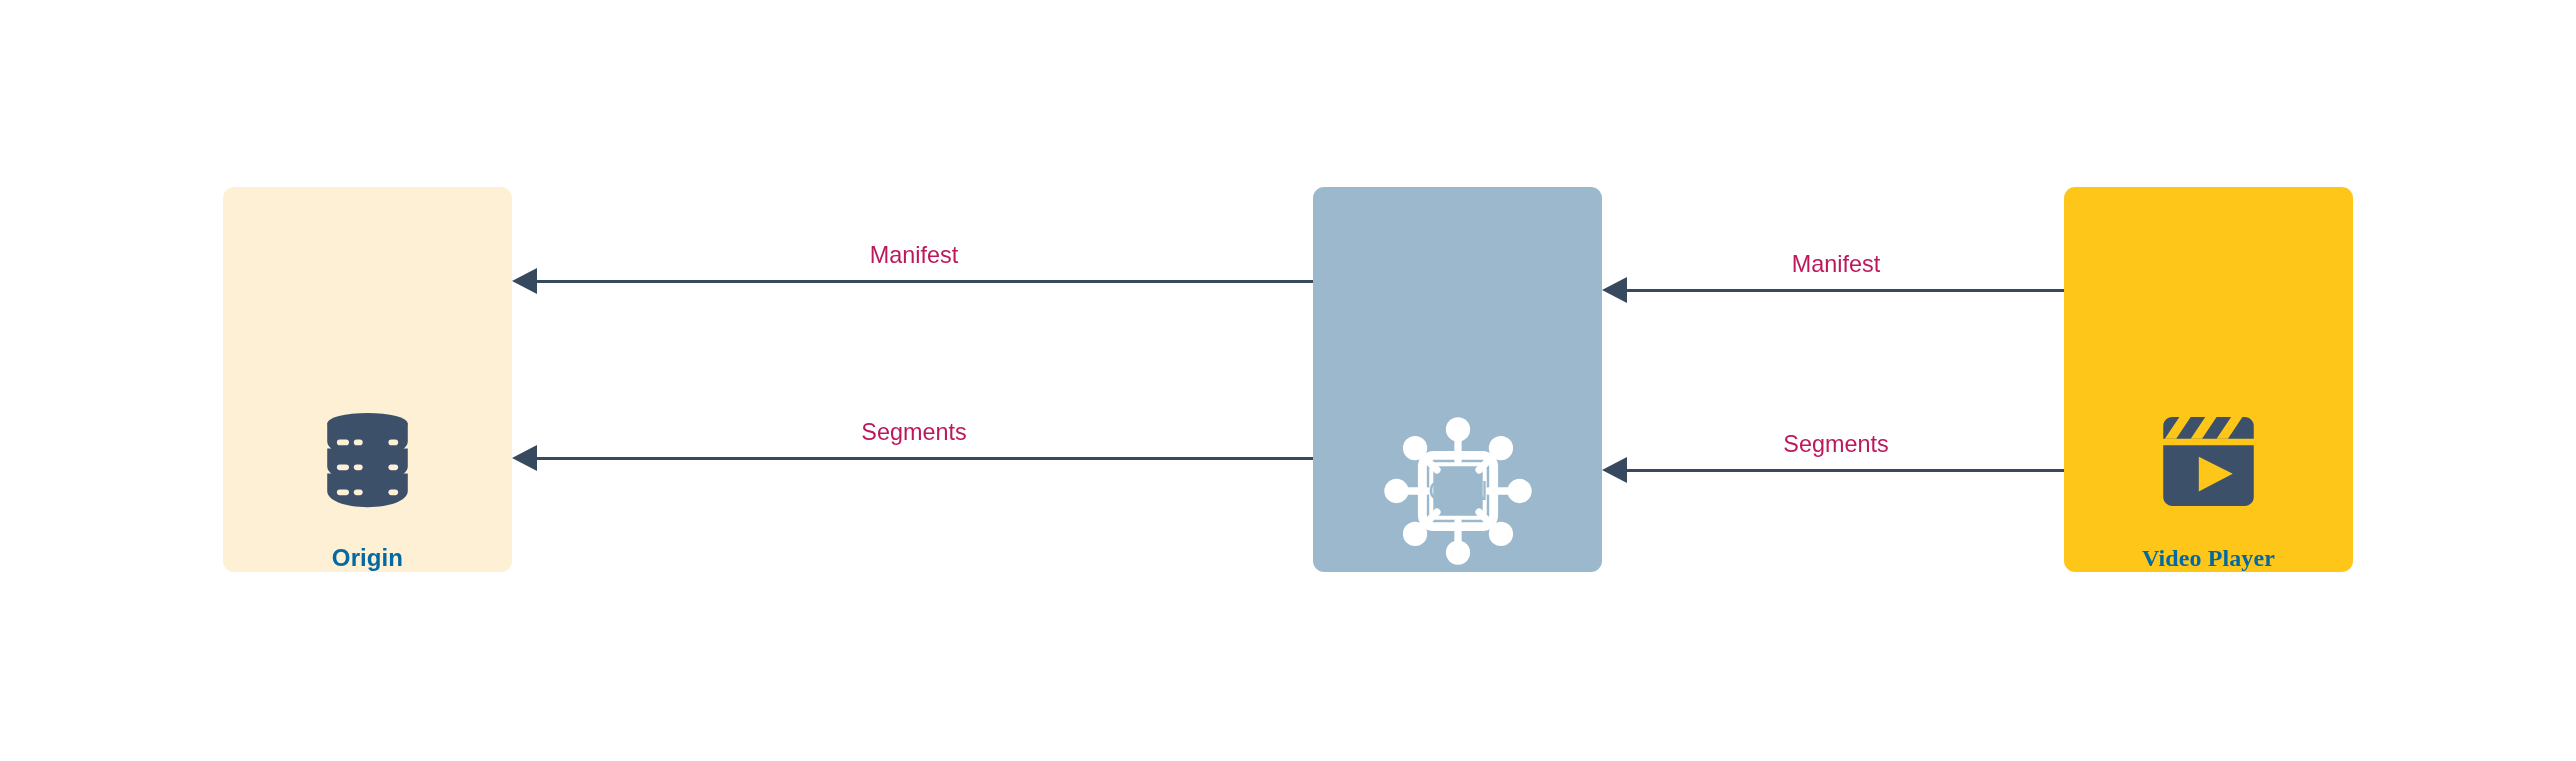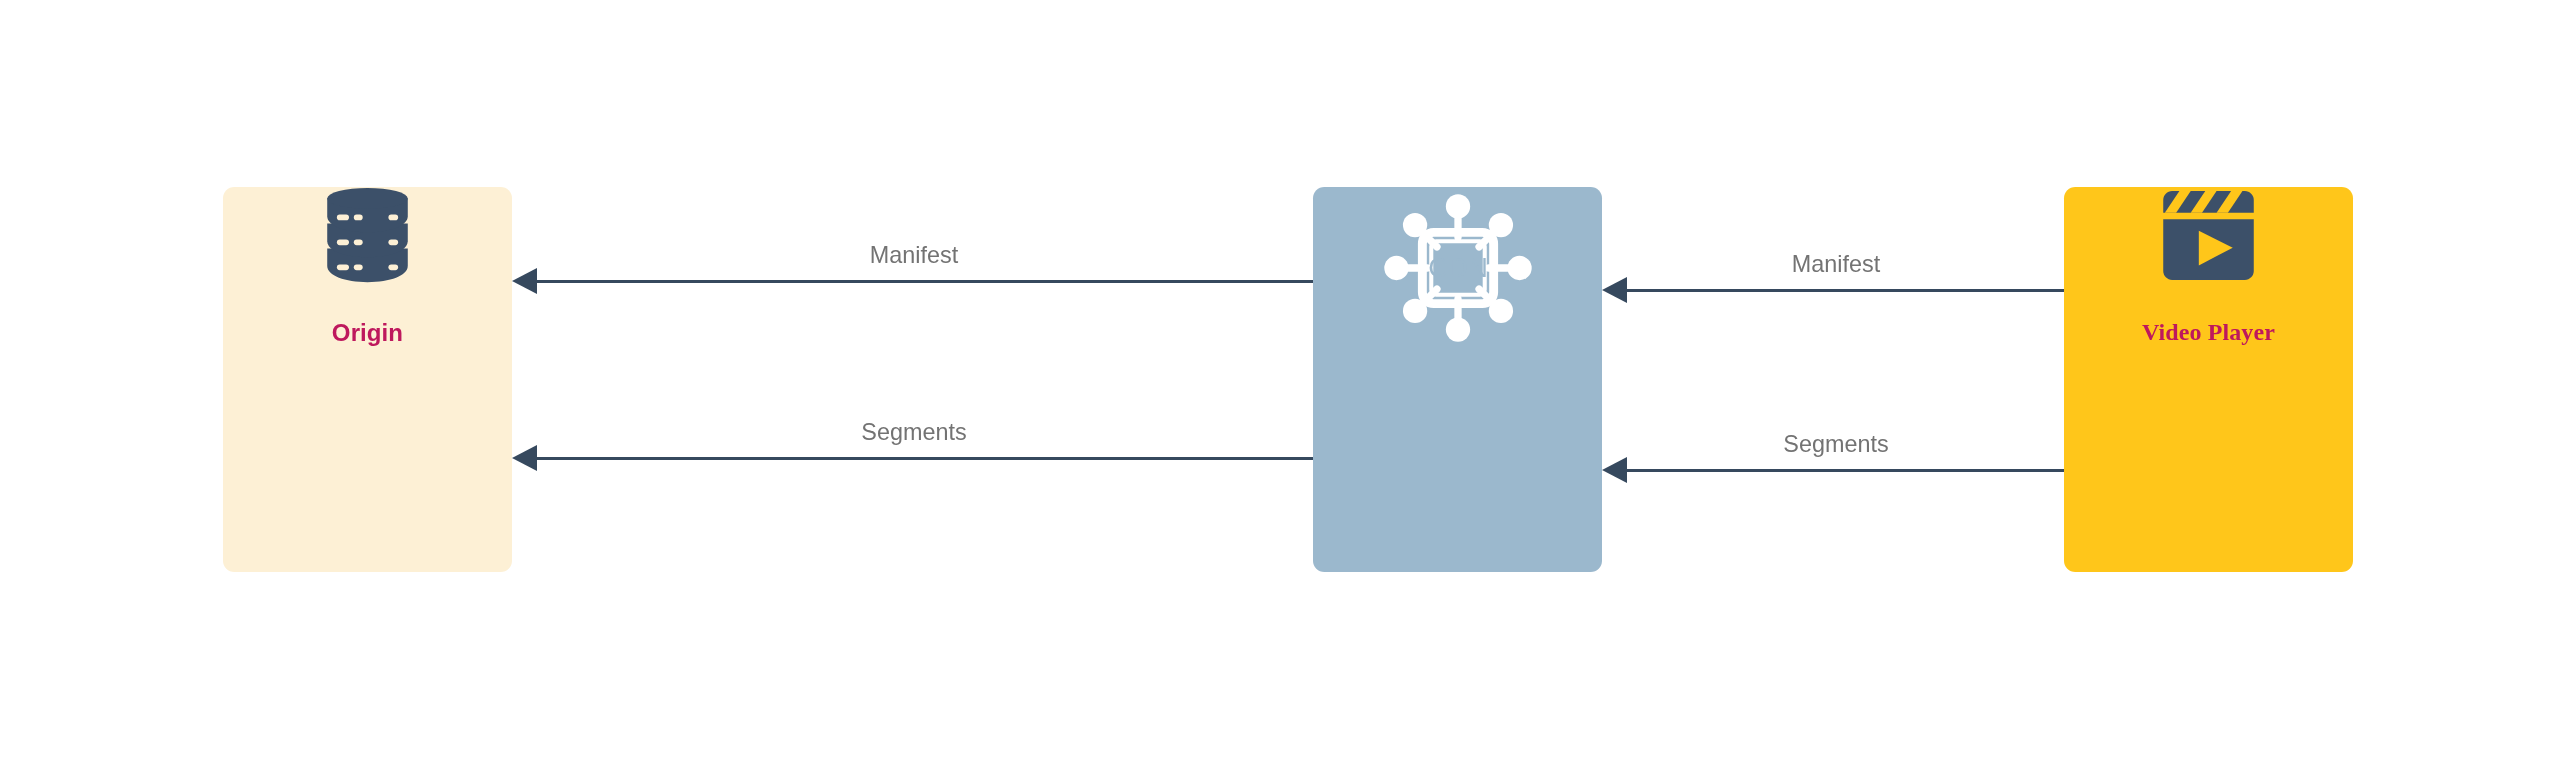--- a/index.html
+++ b/index.html
@@ -21,33 +21,33 @@
 
   
   .node {
     position: absolute;
     width: 289px;
     height: 385px;
     border-radius: 11.3px;
     display: flex;
     flex-direction: column;
     align-items: center;
-    justify-content: flex-start;
+    justify-content: flex-end;
     box-sizing: border-box;
   }
   .node-icon {
     display: block;
     line-height: 0;
   }
   .node-label {
     margin-top: 35px;
     font-size: 24px;
     font-weight: 600;
     letter-spacing: 0.1px;
-    color: #be185d;
+    color: #0369a1;
     text-align: center;
     white-space: nowrap;
   }
 
   #node-origin        { left: 223px;  top: 187px; background: #FDF0D5; }
   #node-cdn           { left: 1313px; top: 187px; background: #9BB8CD; }
   #node-video-player  { left: 2064px; top: 187px; background: #FFC61A; font-family: Liberation Serif, serif; }
 
   
   .edge {
@@ -69,21 +69,21 @@
     width: 0;
     height: 0;
     border-top: 13.7px solid transparent;
     border-bottom: 13.7px solid transparent;
     border-right: 25px solid #36495E;
   }
   .edge-label {
     position: absolute;
     font-size: 23.4px;
     font-weight: 500;
-    color: #737373;
+    color: #be185d;
     white-space: nowrap;
     transform: translate(-50%, -100%);
   }
 
   
   #edge-cdn-to-origin-manifest   { left: 512px;  top: 280px; width: 805px;  }
   #edge-cdn-to-origin-segments   { left: 512px;  top: 457px; width: 805px;  }
   #edge-player-to-cdn-manifest   { left: 1602px; top: 289px; width: 467px;  }
   #edge-player-to-cdn-segments   { left: 1602px; top: 469px; width: 467px;  }
 

